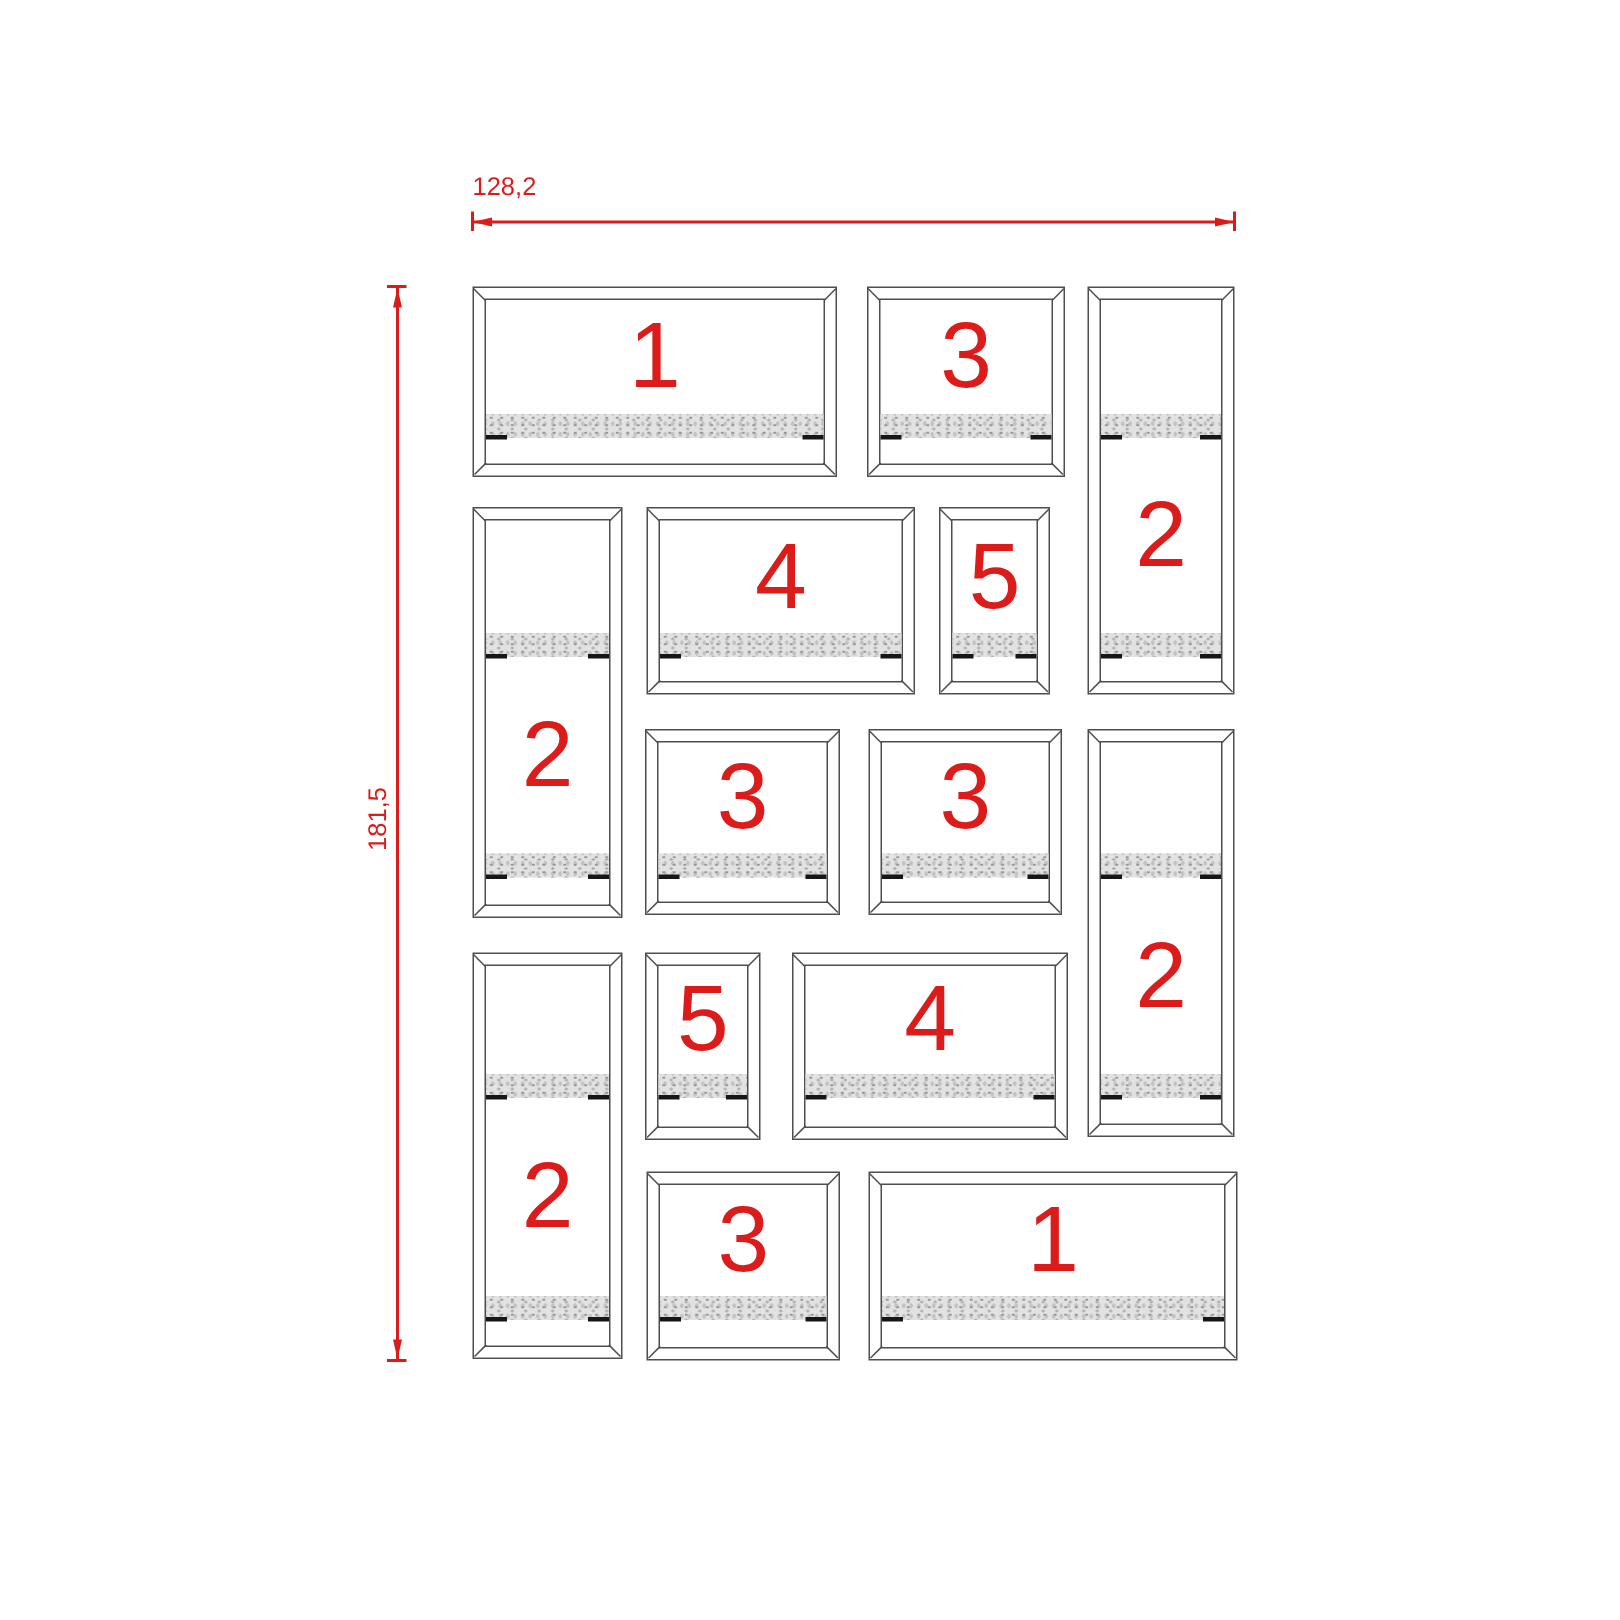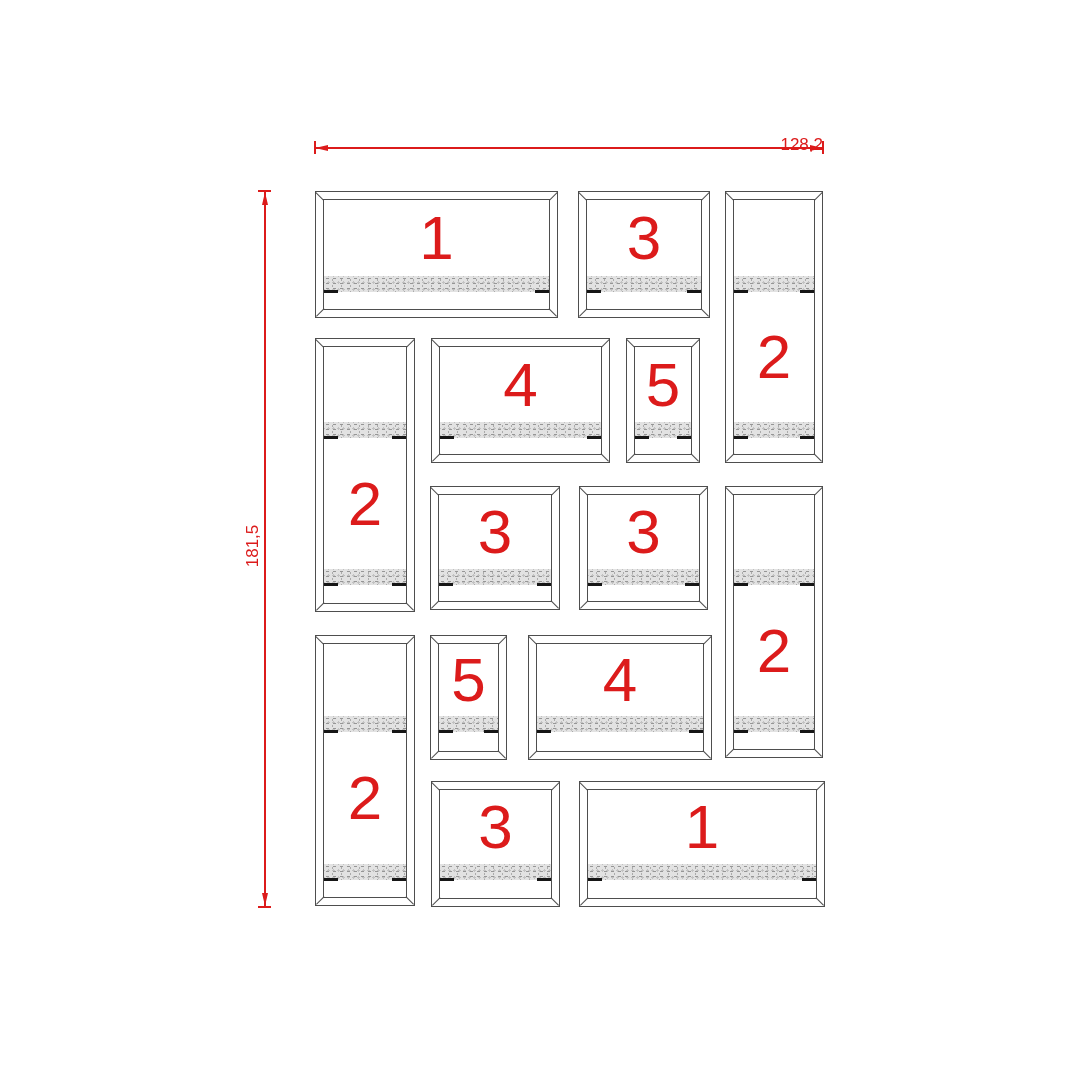--- a/index.html
+++ b/index.html
@@ -40,21 +40,21 @@
   }
   
   .dim-el{position:absolute;background:var(--red);}
   .dimh-line{left:315px;top:147px;width:508px;height:1.5px;}
   .dimh-tick-l{left:314px;top:141px;width:1.5px;height:13px;}
   .dimh-tick-r{left:822px;top:141px;width:1.5px;height:13px;}
   .arrow{position:absolute;width:0;height:0;}
   .arrow.left{left:315px;top:144.5px;border-top:3px solid transparent;border-bottom:3px solid transparent;border-right:13px solid var(--red);}
   .arrow.right{left:810px;top:144.5px;border-top:3px solid transparent;border-bottom:3px solid transparent;border-left:13px solid var(--red);}
   .dimh-label{
-    position:absolute;left:315px;top:136px;width:508px;text-align:right;
+    position:absolute;left:315px;top:116px;width:508px;text-align:left;
     color:var(--red);font-size:17px;line-height:1;
   }
   .dimv-line{left:264px;top:191px;width:1.5px;height:716px;}
   .dimv-tick-t{left:258px;top:190px;width:13px;height:1.5px;}
   .dimv-tick-b{left:258px;top:906px;width:13px;height:1.5px;}
   .arrow.up{left:261.5px;top:192px;border-left:3px solid transparent;border-right:3px solid transparent;border-bottom:13px solid var(--red);}
   .arrow.down{left:261.5px;top:893px;border-left:3px solid transparent;border-right:3px solid transparent;border-top:13px solid var(--red);}
   .dimv-label{
     position:absolute;left:252px;top:546px;transform:translate(-50%,-50%) rotate(-90deg);
     white-space:nowrap;color:var(--red);font-size:17px;line-height:1;

